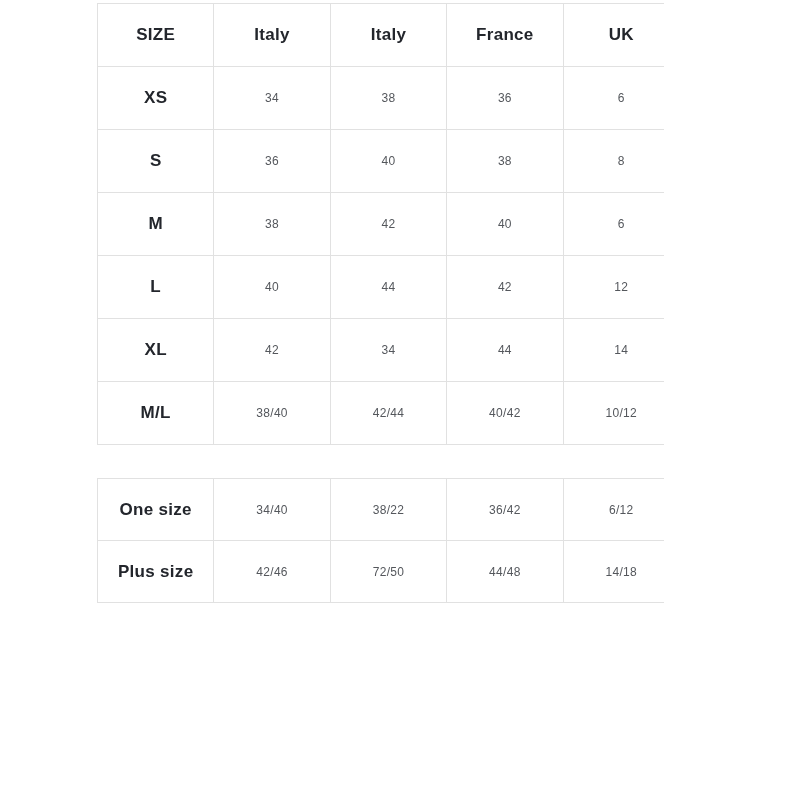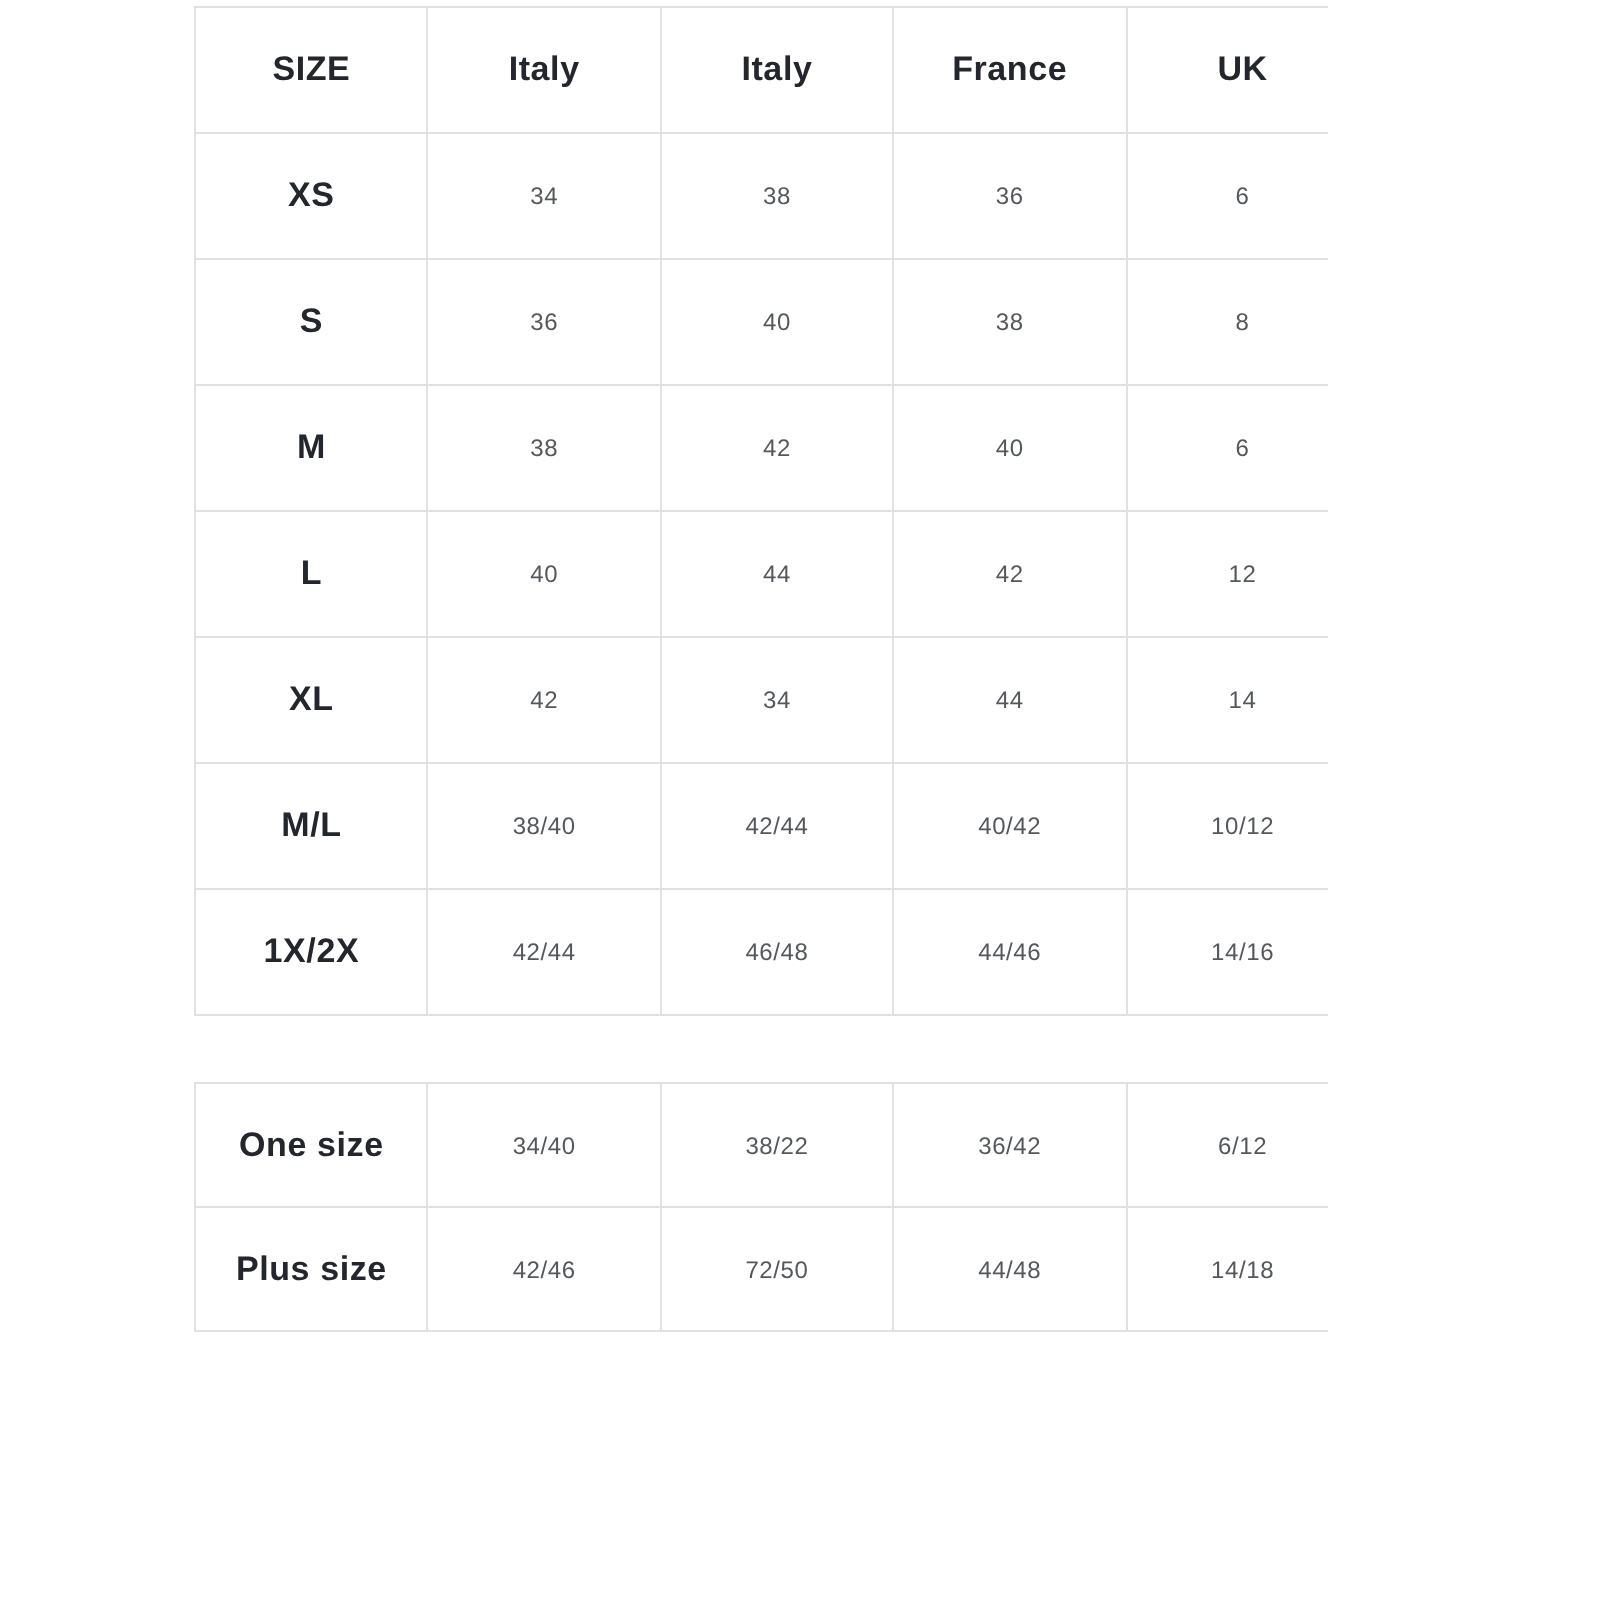--- a/index.html
+++ b/index.html
@@ -113,27 +113,20 @@
           <td class="val">44</td>
           <td class="val">14</td>
         </tr>
         <tr>
           <td class="lbl">M/L</td>
           <td class="val">38/40</td>
           <td class="val">42/44</td>
           <td class="val">40/42</td>
           <td class="val">10/12</td>
         </tr>
-        <tr>
-          <td class="lbl">1X/2X</td>
-          <td class="val">42/44</td>
-          <td class="val">46/48</td>
-          <td class="val">44/46</td>
-          <td class="val">14/16</td>
-        </tr>
       </tbody>
     </table>
 
     <div class="table-gap"></div>
 
     <table class="size-table secondary-table">
       <tbody>
         <tr>
           <td class="lbl">One size</td>
           <td class="val">34/40</td>

